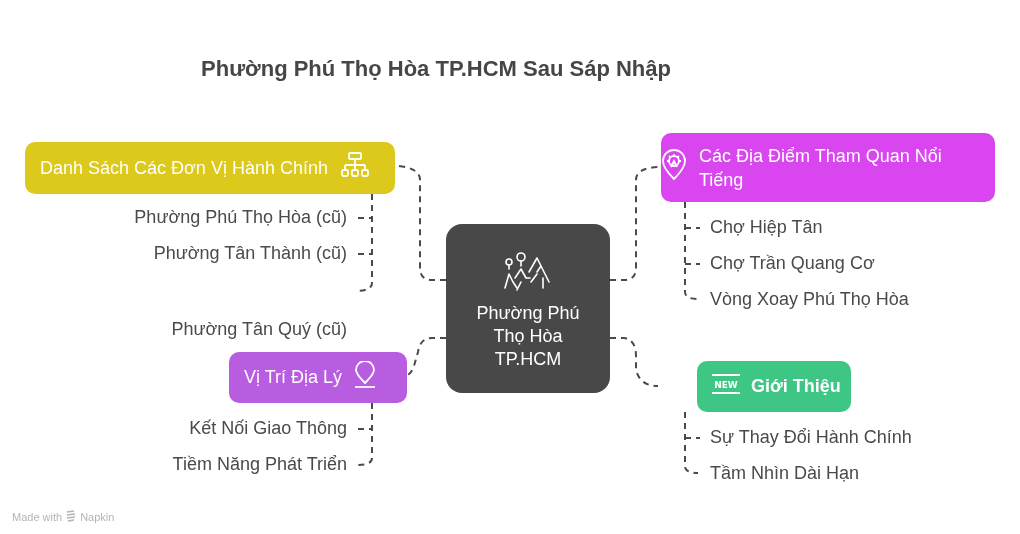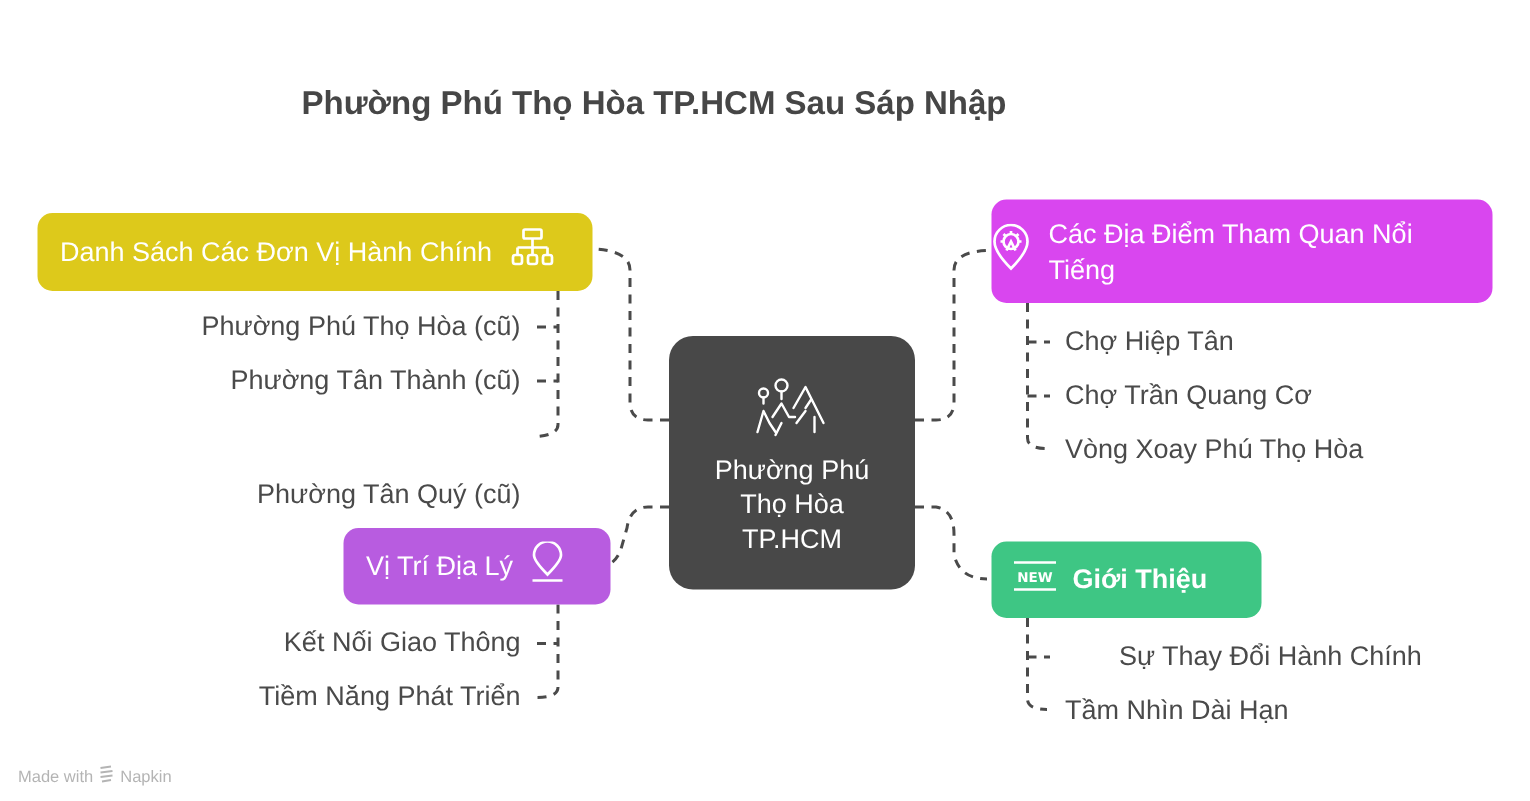--- a/index.html
+++ b/index.html
@@ -18,21 +18,21 @@
   }
   .center {
     left: 446px; top: 224px; width: 164px; height: 169px; background: #484848;
     border-radius: 16px; flex-direction: column; justify-content: center; text-align: center;
     font-size: 18px; line-height: 23px;
   }
   .center .icon { margin-bottom: 4px; margin-top: 6px; }
   .yellow { left: 25px; top: 142px; width: 370px; height: 52px; background: #ddc91b; padding-left: 15px; }
   .blue { left: 661px; top: 133px; width: 334px; height: 69px; background: #d946ef; }
   .purple { left: 229px; top: 352px; width: 178px; height: 51px; background: #b85ce0; padding-left: 15px; }
-  .green { left: 661px; top: 361px; width: 180px; height: 51px; background: #3ec684; padding-left: 14px; }
+  .green { left: 697px; top: 361px; width: 154px; height: 51px; background: #3ec684; padding-left: 14px; }
   .blue .label { line-height: 24px; margin-left: 12px; }
   .green .label { margin-left: 10px; font-weight: bold; }
   .yellow .icon { margin-left: 12px; }
   .purple .icon { margin-left: 10px; }
   .item { position: absolute; font-size: 18px; color: #4a4a4a; white-space: nowrap; }
   .item.right { text-align: right; }
   .footer { position: absolute; left: 12px; top: 510px; font-size: 11px; color: #b4b4b4; display: flex; align-items: center; gap: 4px; }
 </style>
 </head>
 <body>
@@ -129,21 +129,21 @@
 
 <div class="box green">
   <span class="icon">
     <svg width="30" height="24" viewBox="0 0 30 24" fill="none" stroke="#fff" stroke-width="1.8">
       <path d="M1,3 L29,3 M1,21 L29,21"></path>
       <text x="15" y="16" text-anchor="middle" font-size="9" font-weight="bold" fill="#fff" stroke="none" font-family="DejaVu Sans, sans-serif">NEW</text>
     </svg>
   </span>
   <span class="label">Giới Thiệu</span>
 </div>
-<div class="item" style="left:710px; top:427px;margin-left:36px;">Sự Thay Đổi Hành Chính</div>
+<div class="item" style="left:710px; top:427px;">Sự Thay Đổi Hành Chính</div>
 <div class="item" style="left:710px; top:463px;">Tầm Nhìn Dài Hạn</div>
 
 <div class="footer">
   <span>Made with</span>
   <span>
     <svg width="10" height="12" viewBox="0 0 10 12" fill="none" stroke="#b4b4b4" stroke-width="1.3">
       <path d="M1,2 L8,1 M1,5 L9,4 M1,8 L9,7 M2,11 L8,10"></path>
     </svg>
   </span>
   <span>Napkin</span>

